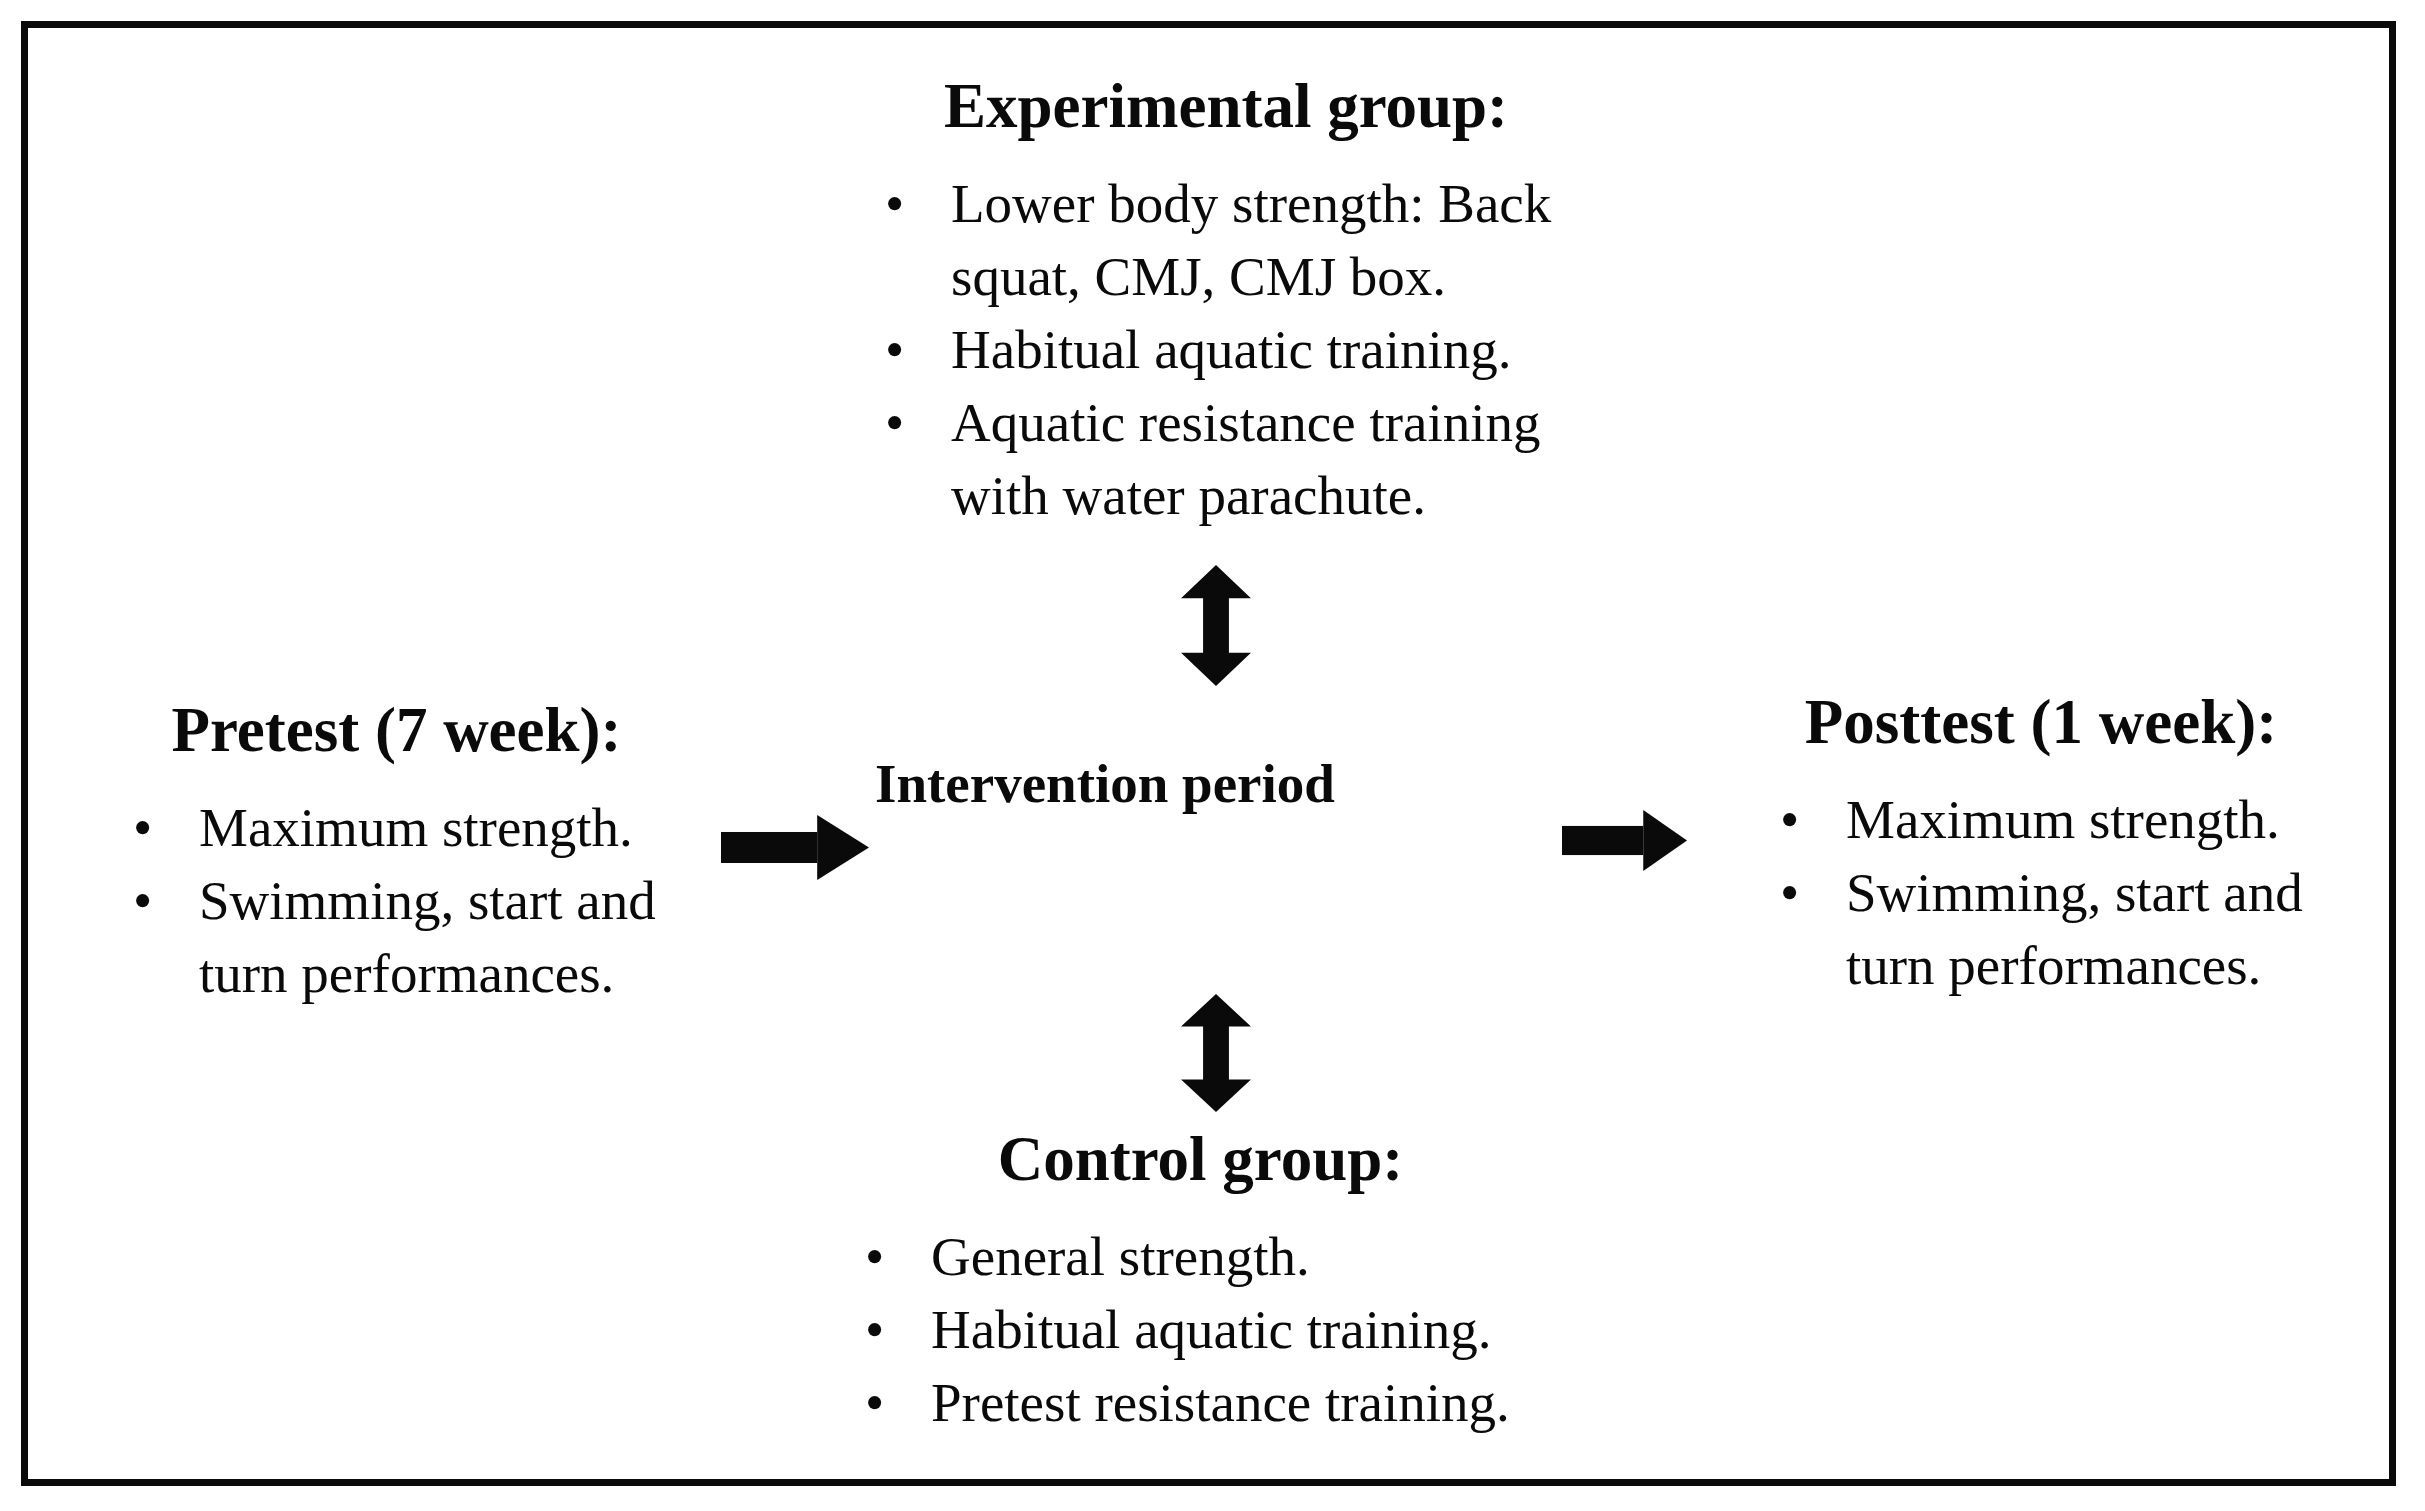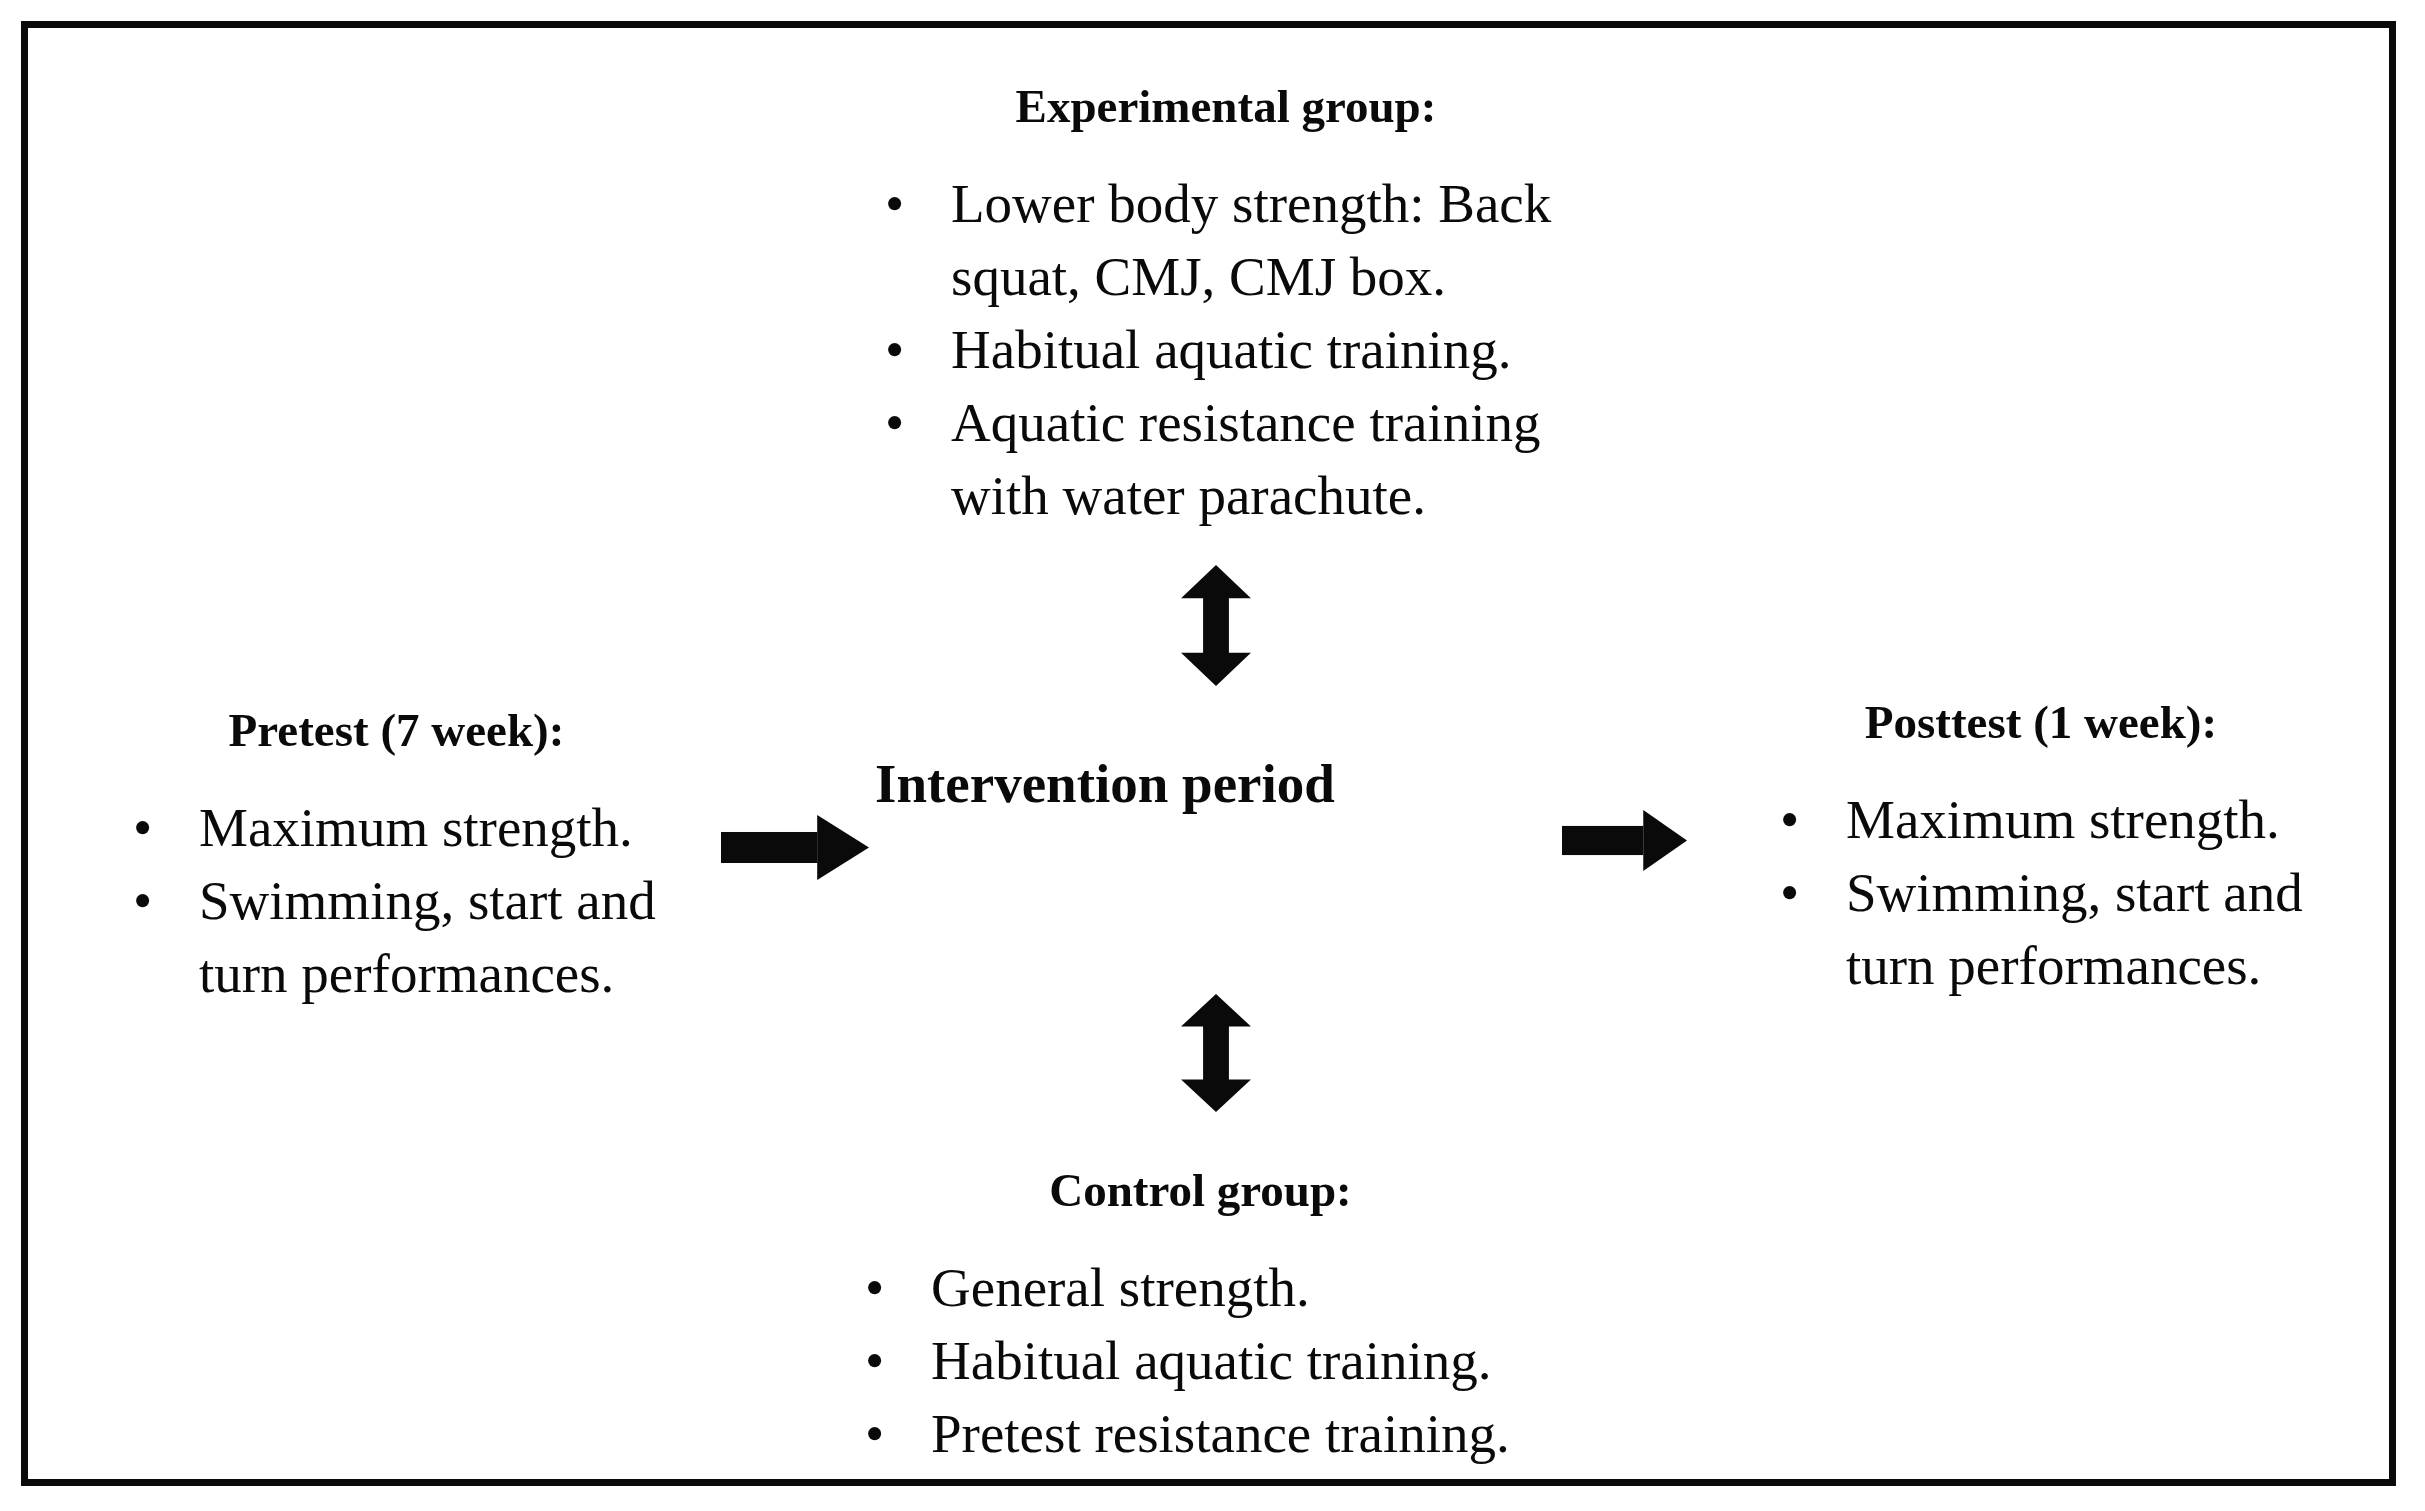--- a/index.html
+++ b/index.html
@@ -16,21 +16,21 @@
   .frame {
     position: absolute;
     left: 21px; top: 21px; right: 30px; bottom: 26.5px;
     border: 7.6px solid #0a0a0a;
     background: #ffffff;
   }
 
   .block { position: absolute; font-size: 55px; line-height: 73px; }
   .block h2 {
     margin: 0;
-    font-size: 47px; line-height: 73px;
+    font-size: 63px; line-height: 73px;
     font-weight: bold;
     text-align: center;
     white-space: nowrap;
   }
   .block ul {
     margin: 24px 0 0 0;
     padding: 0;
     list-style: none;
   }
   .block li {
@@ -39,21 +39,21 @@
   }
   .block li::before {
     content: "\2022";
     position: absolute;
     left: 6px; top: 0;
   }
 
   #experimental { left: 879px; top: 70px;  width: 694px; }
   #pretest      { left: 127px;  top: 694px; width: 539px; }
   #posttest     { left: 1774px; top: 686px; width: 534px; }
-  #control      { left: 859px; top: 1123px; width: 683px; margin-top: 31px; }
+  #control      { left: 859px; top: 1123px; width: 683px; }
 
   #intervention {
     left: 875px; top: 747px; width: 683px;
     text-align: left; font-weight: bold;
   }
   #intervention .line { line-height: 73px; white-space: nowrap; }
   #intervention .line + .line { margin-top: 21px; }
 
   .arrow { position: absolute; }
   .arrow svg { display: block; width: 100%; height: 100%; }

